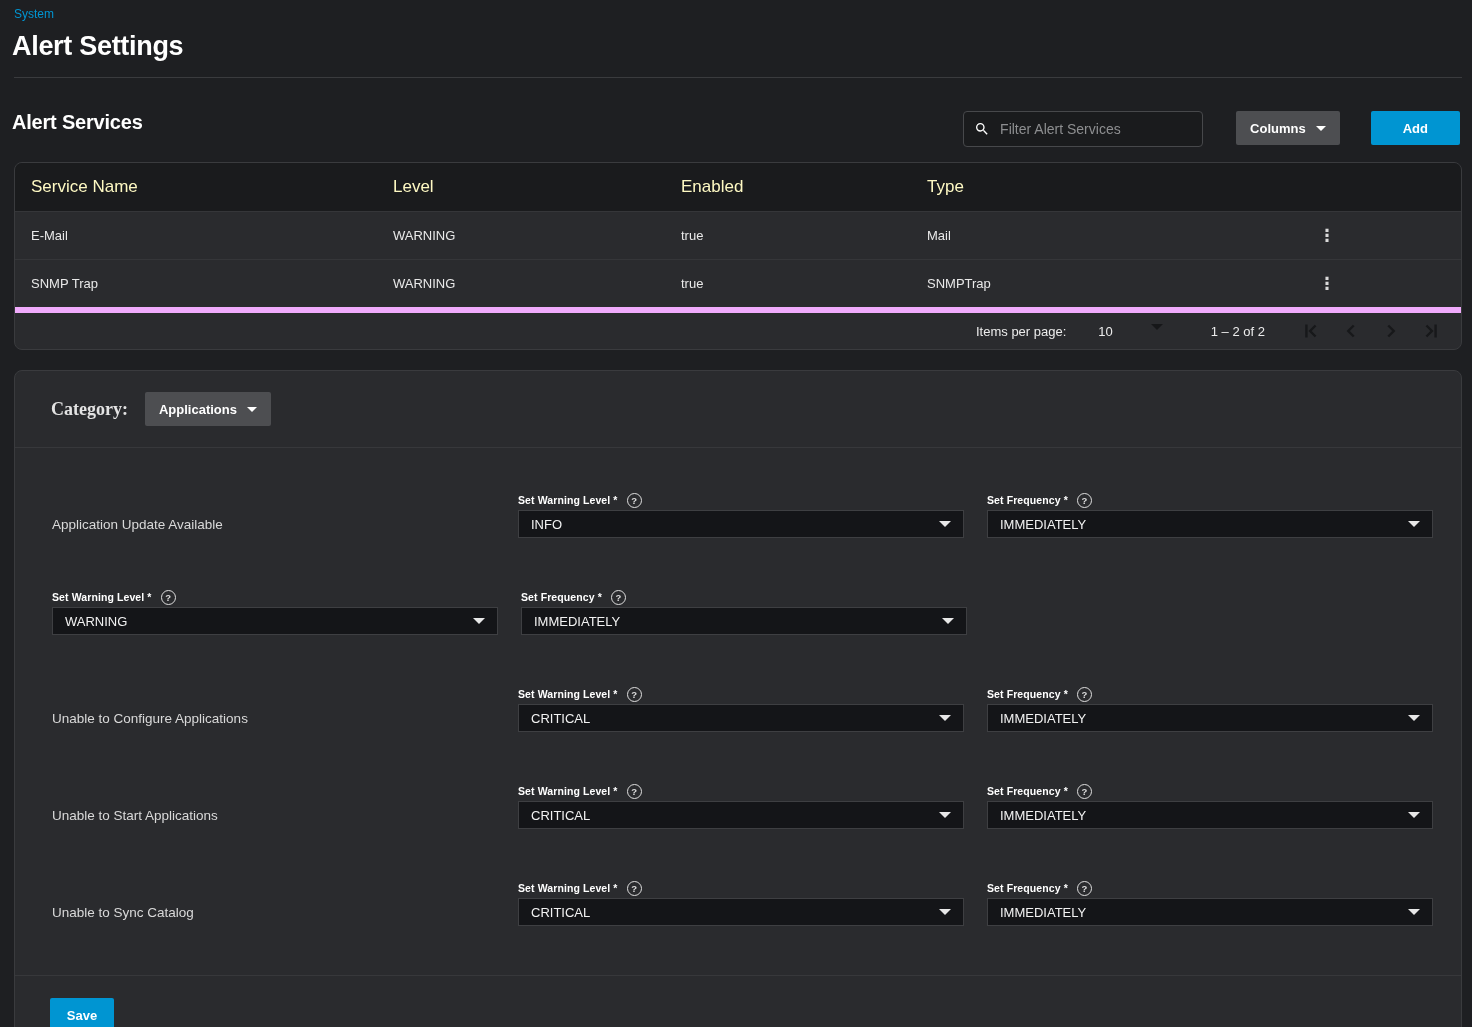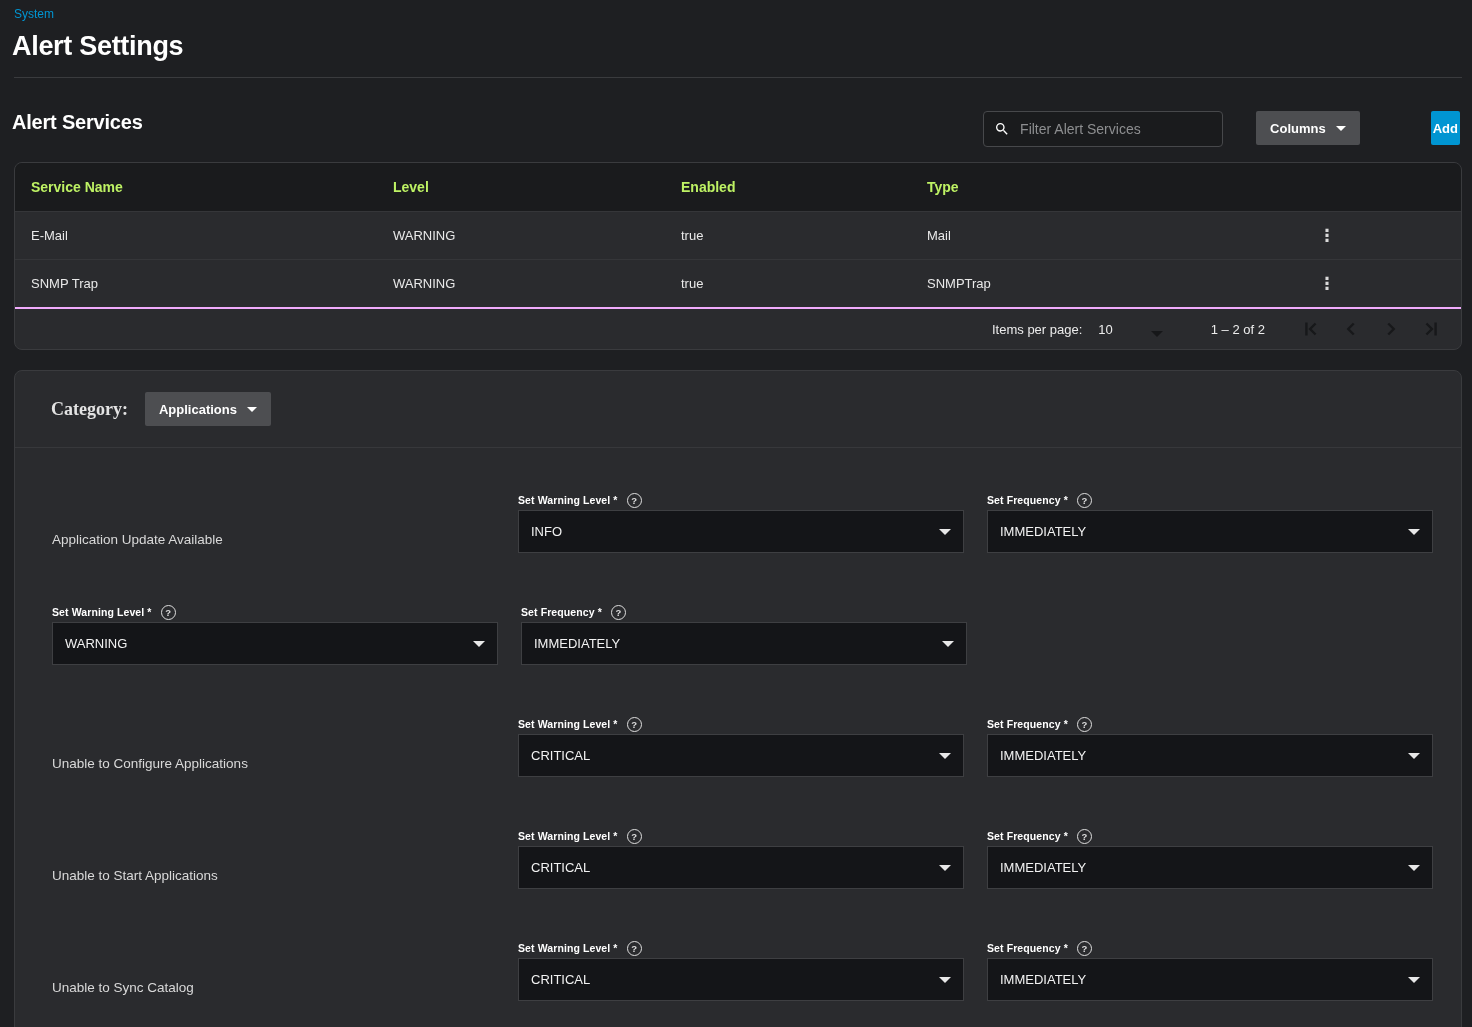--- a/index.html
+++ b/index.html
@@ -30,37 +30,37 @@
   .filter-box input {
     background:transparent; border:none; outline:none; color:#e6e6e6;
     font-size:14px; width:100%; margin-left:8px;
     font-family:"Liberation Sans","DejaVu Sans",sans-serif;
   }
   .filter-box input::placeholder { color:#8d8e90; }
   .btn { display:inline-flex; align-items:center; justify-content:center; height:34px;
          border:none; border-radius:2px; font-weight:bold; font-size:13px; color:#fff; cursor:pointer;
          font-family:"Liberation Sans","DejaVu Sans",sans-serif; }
   .btn-grey { background:#4d4e51; padding:0 14px; margin-right:13px; }
-  .btn-blue { background:#0095d2; padding:0 2px;margin-left:40px; }
+  .btn-blue { background:#0095d2; padding:0 32px; }
   .caret { width:0; height:0; border-left:5px solid transparent; border-right:5px solid transparent;
            border-top:5px solid #fff; display:inline-block; margin-left:10px; }
 
   
   .card { background:#2a2b2e; border:1px solid #3a3b3e; border-radius:8px; margin-left:14px; margin-right:10px; overflow:hidden; }
   .table-card { margin-top:15px; }
   .t-grid { display:grid; grid-template-columns:362px 288px 246px 378px 1fr; align-items:center; padding:0 16px; }
-  .t-head { height:48px; background:#1a1b1d; font-weight:bold; font-size:14px; color:#bef264; }
+  .t-head { height:48px; background:#1a1b1d; font-weight:normal; font-size:17px; color:#fef9c3; }
   .t-row  { height:48px; border-top:1px solid #353639; color:#e9e9e9; font-size:13px; }
   .kebab { width:24px; height:28px; display:flex; align-items:center; justify-content:center;
            font-size:17px; font-weight:bold; color:#d9d9d9; cursor:pointer; margin-left:10px; letter-spacing:0; }
 
-  .pagination { height:42px; border-top:2px solid #f0abfc; display:flex; align-items:center;
+  .pagination { height:42px; border-top:6px solid #f0abfc; display:flex; align-items:center;
                 justify-content:flex-end; padding-right:10px; color:#ececec; font-size:13px; }
   .pag-label { margin-right:16px; }
-  .pag-size { display:flex; align-items:flex-end; cursor:pointer; }
+  .pag-size { display:flex; align-items:flex-start; cursor:pointer;margin-left:16px; }
   .pag-size .val { margin-right:38px; }
   .caret-dark { width:0; height:0; border-left:6px solid transparent; border-right:6px solid transparent;
                 border-top:6px solid #161719; display:inline-block; }
   .pag-range { margin:0 26px 0 48px; }
   .pag-btn { width:40px; height:40px; display:flex; align-items:center; justify-content:center; cursor:pointer; }
 
   
   .category-card { margin-top:20px; }
   .cat-header { height:77px; display:flex; align-items:center; padding-left:36px; border-bottom:1px solid #37383b; }
   .cat-label { font-size:18px; font-weight:bold; color:#e3e3e3;font-family:Liberation Serif, serif; }
@@ -69,21 +69,21 @@
   .form-area { padding-top:42px; }
   .form-row { display:flex; padding-left:37px; margin-bottom:49px; }
   .row-name { width:466px; display:flex; align-items:flex-end; padding-bottom:6px; color:#d9d9d9; font-size:13.5px; }
   .field { width:446px; }
   .field + .field { margin-left:23px; }
   .field-label-row { height:20px; display:flex; align-items:center; }
   .field-label { font-size:10.5px; font-weight:bold; color:#fff; letter-spacing:0.1px; }
   .help-icon { width:15px; height:15px; border:1.5px solid #dedede; border-radius:50%; margin-left:9px;
                display:flex; align-items:center; justify-content:center; font-size:9.5px; font-weight:bold;
                color:#dedede; cursor:pointer; }
-  .select { height:43px; background:#141518; border:1px solid #3e3f42; display:flex; align-items:center;
+  .select { height:28px; background:#141518; border:1px solid #3e3f42; display:flex; align-items:center;
             justify-content:space-between; padding:0 12px; cursor:pointer; }
   .select .sel-val { font-size:13px; color:#f2f2f2; }
   .sel-caret { width:0; height:0; border-left:6px solid transparent; border-right:6px solid transparent;
                border-top:6px solid #e8e8e8; }
 
   .save-area { border-top:1px solid #37383b; padding:22px 0 18px 35px; }
   .btn-save { width:64px; }
 </style>
 </head>
 <body>

